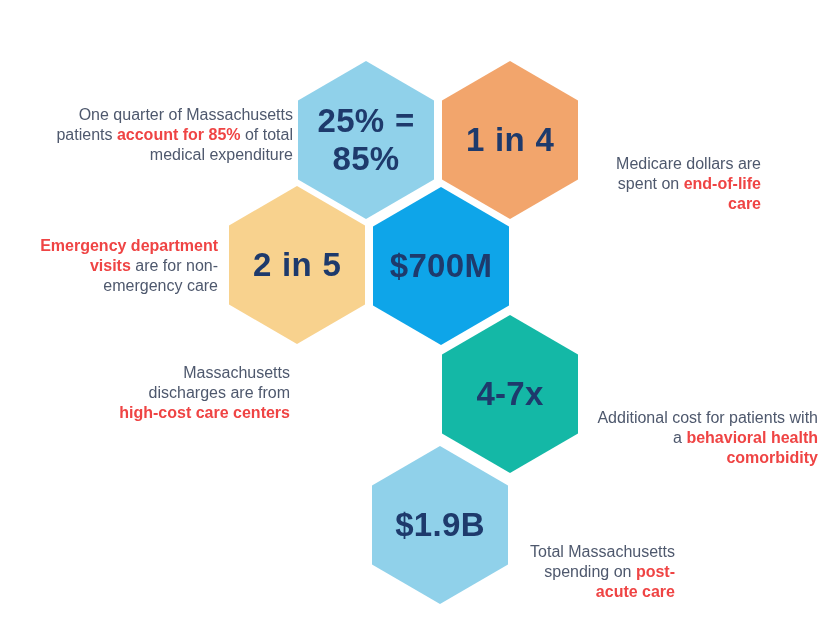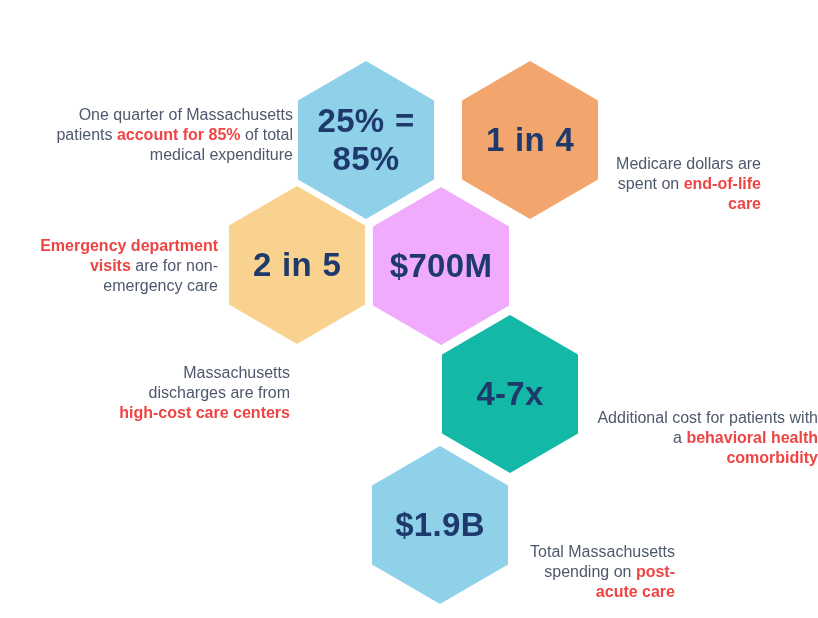--- a/index.html
+++ b/index.html
@@ -27,21 +27,21 @@
     position: absolute; transform: translateY(-50%);
     font-size: 16px; line-height: 20px; color: #4e586d;
     font-weight: 400;
   }
   .desc b { color: #ef4444; font-weight: 700; }
   .ta-r { text-align: right; }
   .ta-l { text-align: right; margin-top: 45px; }
 
   
   .hex-1 { left: 298px; top: 61px;  }
-  .hex-2 { left: 442px; top: 61px; margin-left: 20px;  }
+  .hex-2 { left: 442px; top: 61px;  }
   .hex-3 { left: 229px; top: 186px; }
   .hex-4 { left: 373px; top: 187px; }
   .hex-5 { left: 301px; top: 315px; }
   .hex-6 { left: 442px; top: 315px; }
   .hex-7 { left: 372px; top: 446px; }
 
   
   .desc-1 { left: 23px;  top: 135px; width: 270px; }
   .desc-2 { left: 593px; top: 139px; width: 168px; }
   .desc-3 { left: 23px;  top: 266px; width: 195px; }
@@ -57,21 +57,21 @@
 
   <div class="hex hex-1" style="background: rgb(144, 209, 234);">
     <span class="hex-value">25% = 85%</span>
   </div>
   <div class="hex hex-2" style="background: rgb(242, 165, 108);">
     <span class="hex-value">1 in 4</span>
   </div>
   <div class="hex hex-3" style="background: rgb(248, 210, 142);">
     <span class="hex-value">2 in 5</span>
   </div>
-  <div class="hex hex-4" style="background: #f0abfc;">
+  <div class="hex hex-4" style="background: #0ea5e9;">
     <span class="hex-value">$700M</span>
   </div>
   <div class="hex hex-6" style="background: #14b8a6;">
     <span class="hex-value">4-7x</span>
   </div>
   <div class="hex hex-7" style="background: rgb(144, 209, 234);">
     <span class="hex-value">$1.9B</span>
   </div>
 
   <div class="desc desc-1 ta-r"><span>One quarter of Massachusetts patients </span><b>account for 85%</b><span> of total medical expenditure</span></div>

